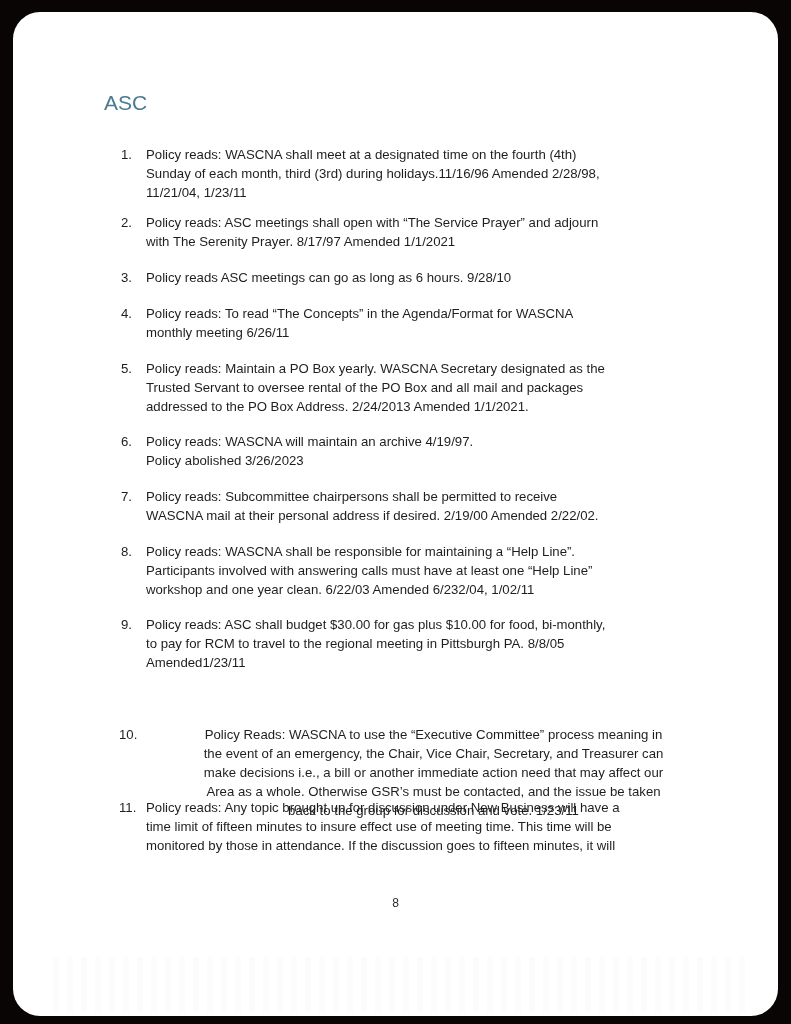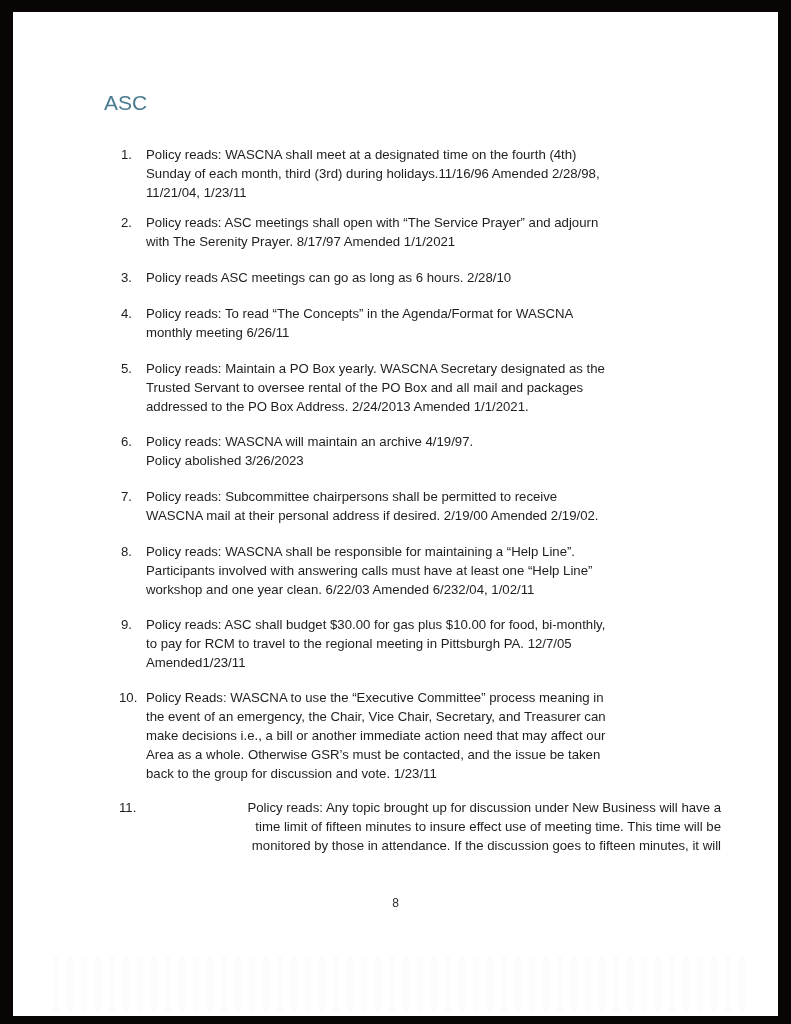--- a/index.html
+++ b/index.html
@@ -13,20 +13,21 @@
       position: relative;
       overflow: hidden;
     }
     .page {
       position: absolute;
       left: 13px;
       top: 12px;
       width: 765px;
       height: 1004px;
       background: #ffffff;
+      border-radius: 27px;
     }
     .heading {
       position: absolute;
       left: 91px;
       top: 79px;
       font-family: "Liberation Sans", sans-serif;
       font-size: 21px;
       color: #4a7b90;
       letter-spacing: 0px;
       margin: 0;
@@ -92,64 +93,64 @@
 Sunday of each month, third (3rd) during holidays.11/16/96 Amended 2/28/98,
 11/21/04, 1/23/11</span>
     </li>
     <li class="item" style="top:201px;">
       <span class="num">2.</span>
       <span class="text">Policy reads: ASC meetings shall open with “The Service Prayer” and adjourn
 with The Serenity Prayer. 8/17/97 Amended 1/1/2021</span>
     </li>
     <li class="item" style="top:256px;">
       <span class="num">3.</span>
-      <span class="text">Policy reads ASC meetings can go as long as 6 hours. 2/28/10</span>
+      <span class="text">Policy reads ASC meetings can go as long as 6 hours. 9/28/10</span>
     </li>
     <li class="item" style="top:292px;">
       <span class="num">4.</span>
       <span class="text">Policy reads:  To read “The Concepts” in the Agenda/Format   for WASCNA
 monthly meeting   6/26/11</span>
     </li>
     <li class="item" style="top:347px;">
       <span class="num">5.</span>
       <span class="text">Policy reads: Maintain a PO Box yearly. WASCNA Secretary designated as the
 Trusted Servant to oversee rental of the PO Box and all mail and packages
 addressed to the PO Box Address.  2/24/2013 Amended 1/1/2021.</span>
     </li>
     <li class="item" style="top:420px;">
       <span class="num">6.</span>
       <span class="text">Policy reads:  WASCNA will maintain an archive 4/19/97.
 Policy abolished 3/26/2023</span>
     </li>
     <li class="item" style="top:475px;">
       <span class="num">7.</span>
       <span class="text">Policy reads:   Subcommittee chairpersons shall be permitted to receive
-WASCNA mail at their personal address if desired.  2/19/00   Amended 2/19/02.</span>
+WASCNA mail at their personal address if desired.  2/19/00   Amended 2/22/02.</span>
     </li>
     <li class="item" style="top:530px;">
       <span class="num">8.</span>
       <span class="text">Policy reads:  WASCNA shall be responsible for maintaining a “Help Line”.
 Participants involved with answering calls must have at least one “Help Line”
 workshop and one year clean.  6/22/03 Amended 6/232/04, 1/02/11</span>
     </li>
     <li class="item" style="top:603px;">
       <span class="num">9.</span>
       <span class="text">Policy reads:  ASC shall budget $30.00 for gas plus $10.00 for food, bi-monthly,
-to pay for RCM to travel to the regional meeting in Pittsburgh PA. 12/7/05
+to pay for RCM to travel to the regional meeting in Pittsburgh PA. 8/8/05
 Amended1/23/11</span>
     </li>
-    <li class="item wide" style="top:676px;">
+    <li class="item wide" style="top:713px;text-align:center;">
       <span class="num">10.</span>
       <span class="text">Policy Reads:  WASCNA to use the “Executive Committee” process meaning in
 the event of an emergency, the Chair, Vice Chair, Secretary, and Treasurer can
 make decisions i.e., a bill or another immediate action need that may affect our
 Area as a whole.  Otherwise GSR’s must be contacted, and the issue be taken
 back to the group for discussion and vote.  1/23/11</span>
     </li>
-    <li class="item wide" style="top:786px;text-align:right;">
+    <li class="item wide" style="top:786px;">
       <span class="num">11.</span>
       <span class="text">Policy reads: Any topic brought up for discussion under New Business will have a
 time limit of fifteen minutes to insure effect use of meeting time.  This time will be
 monitored by those in attendance.  If the discussion goes to fifteen minutes, it will</span>
     </li>
   </ol>
 
   <div class="page-number">8</div>
   <div class="bleed"></div>
 </div>

